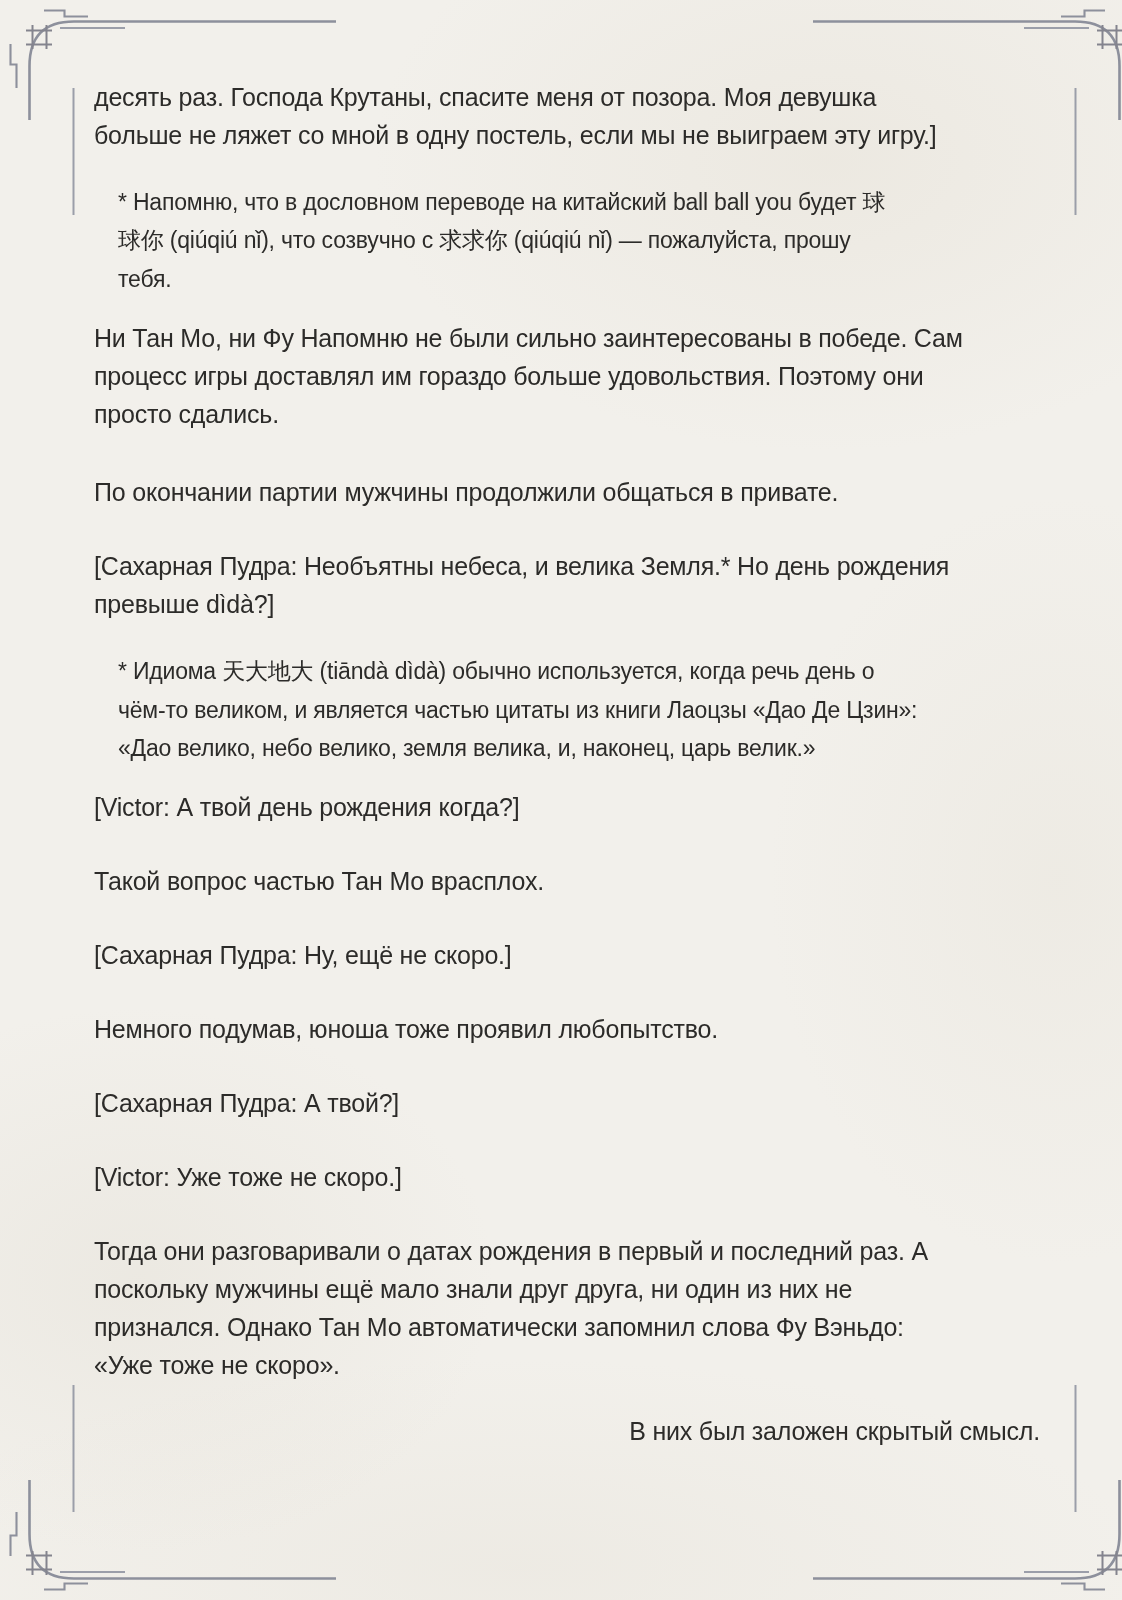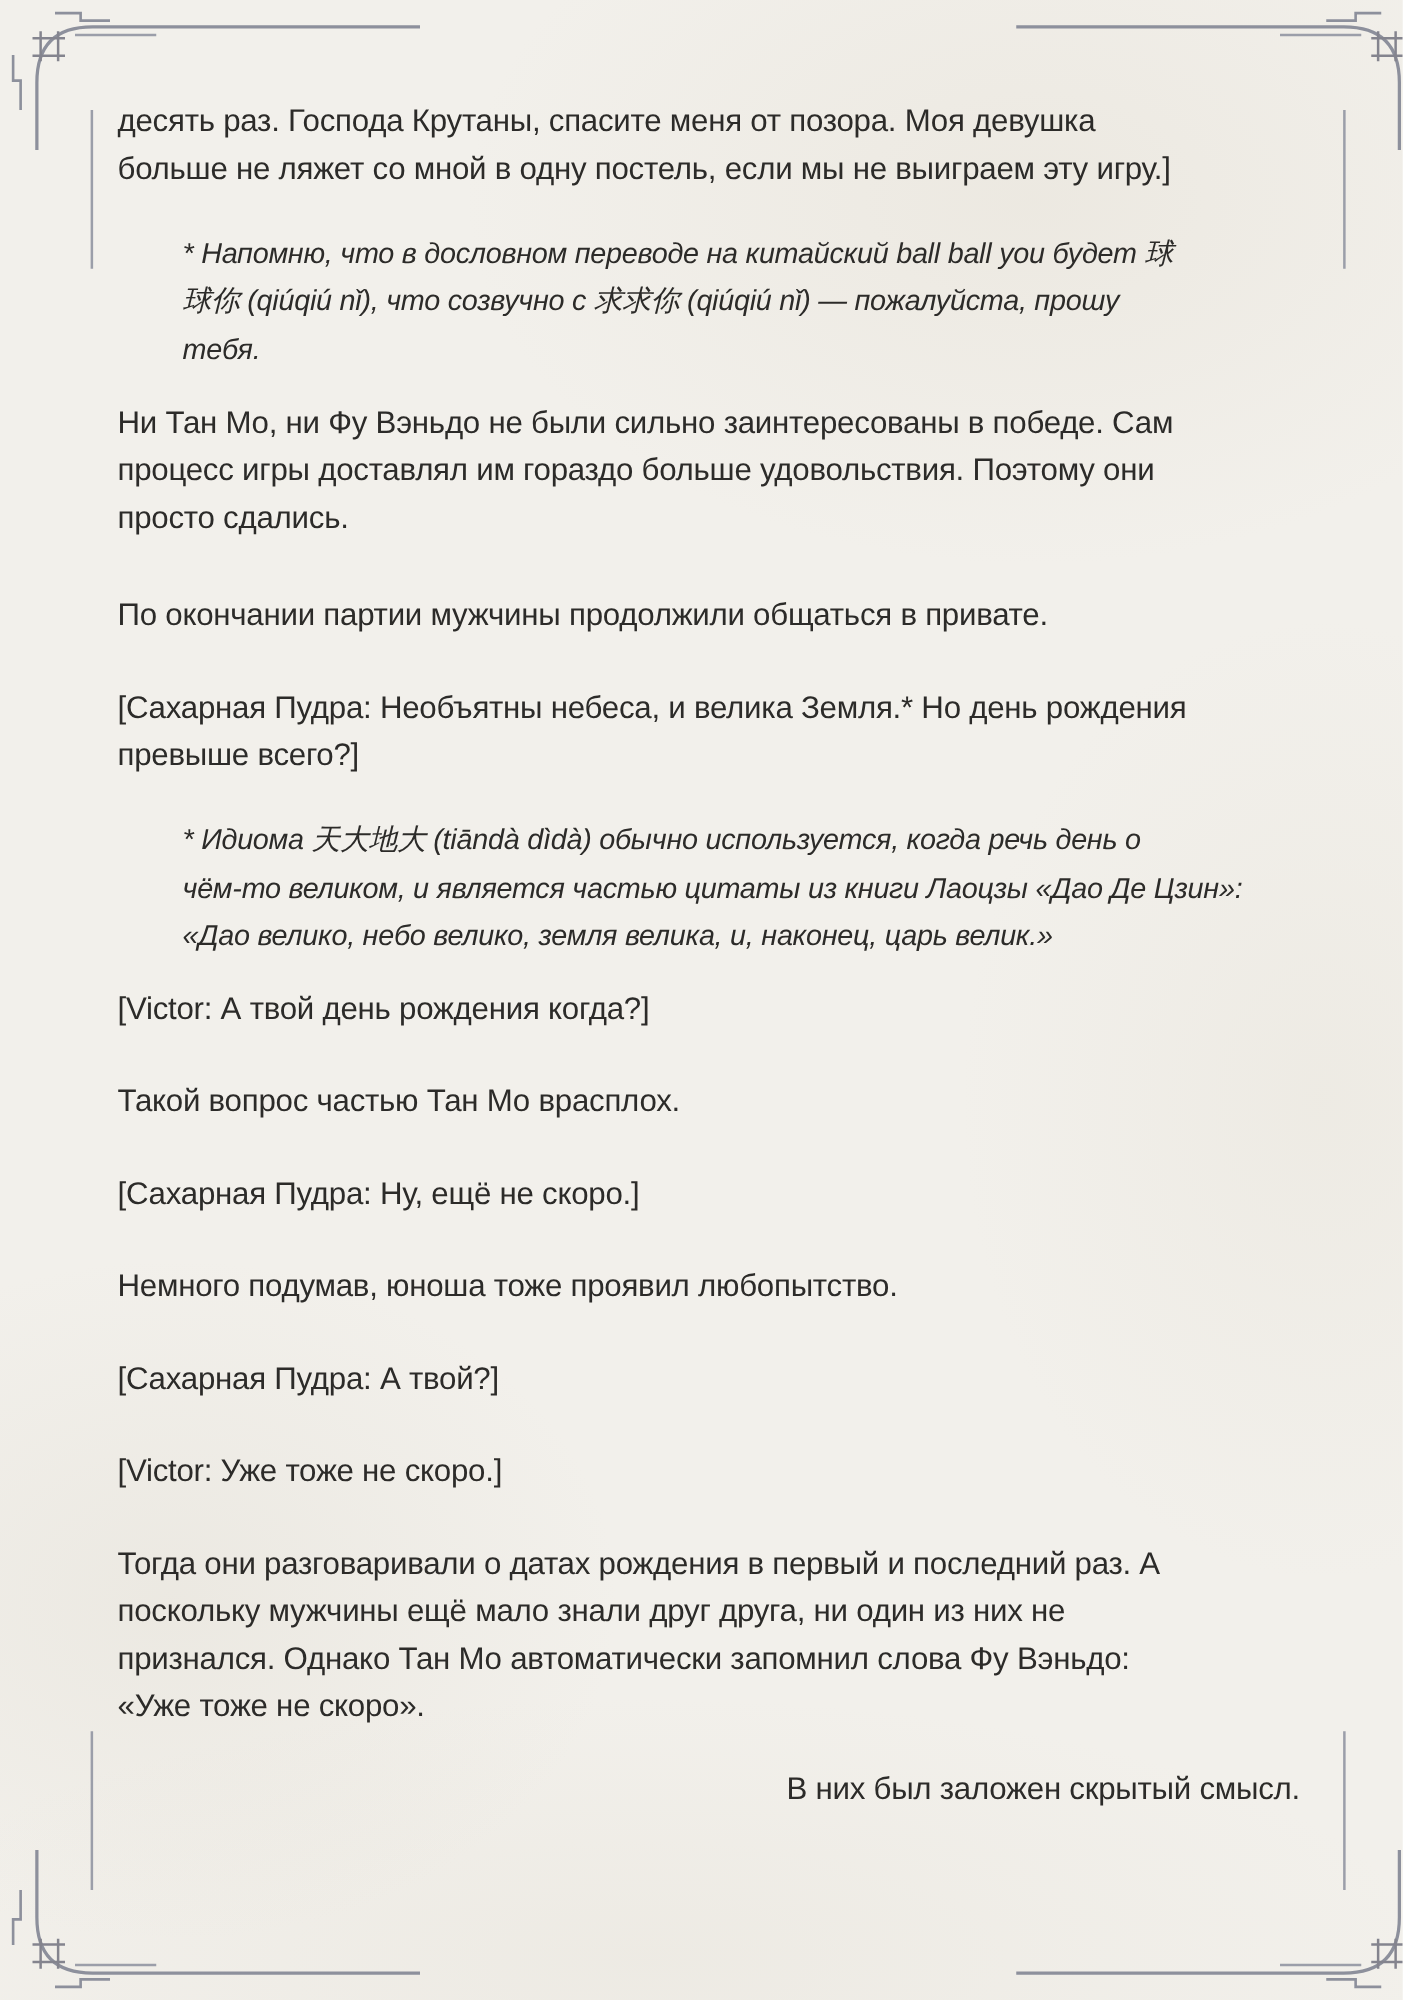--- a/index.html
+++ b/index.html
@@ -48,24 +48,23 @@
   .para {
     margin: 36px 0 0 0;
     font-size: 25px;
     line-height: 38px;
     letter-spacing: -0.2px;
     color: #2c2b29;
     white-space: pre-line;
   }
   .para:first-child { margin-top: 0; }
   .footnote {
-    margin: 29px 20px -15px 52px;  
+    margin: 29px 20px -15px 24px;  
     font-size: 23px;
     line-height: 38.4px;
-    font-style: italic;
   }
   .para.gap-sm { margin-top: 40px; }
   .para.gap-md { margin-top: 28px; text-align: right; }
 </style>
 </head>
 <body>
 
 <svg width="0" height="0" style="position:absolute" aria-hidden="true">
   <defs>
     <g id="cornerOrn" fill="none" stroke-linecap="butt">
@@ -99,26 +98,26 @@
   <svg class="corner br" viewBox="0 0 340 230">
       <use href="#cornerOrn" xlink:href="#cornerOrn"></use>
     </svg>
 
   <main class="text">
     <p class="para">десять раз. Господа Крутаны, спасите меня от позора. Моя девушка
 больше не ляжет со мной в одну постель, если мы не выиграем эту игру.]</p>
     <p class="para footnote">* Напомню, что в дословном переводе на китайский ball ball you будет 球
 球你 (qiúqiú nǐ), что созвучно с 求求你 (qiúqiú nǐ) — пожалуйста, прошу
 тебя.</p>
-    <p class="para">Ни Тан Мо, ни Фу Вэньдо не были сильно заинтересованы в победе. Сам
+    <p class="para">Ни Тан Мо, ни Фу Напомню не были сильно заинтересованы в победе. Сам
 процесс игры доставлял им гораздо больше удовольствия. Поэтому они
 просто сдались.</p>
     <p class="para gap-sm">По окончании партии мужчины продолжили общаться в привате.</p>
     <p class="para">[Сахарная Пудра: Необъятны небеса, и велика Земля.* Но день рождения
-превыше всего?]</p>
+превыше dìdà?]</p>
     <p class="para footnote">* Идиома 天大地大 (tiāndà dìdà) обычно используется, когда речь день о
 чём-то великом, и является частью цитаты из книги Лаоцзы «Дао Де Цзин»:
 «Дао велико, небо велико, земля велика, и, наконец, царь велик.»</p>
     <p class="para">[Victor: А твой день рождения когда?]</p>
     <p class="para">Такой вопрос частью Тан Мо врасплох.</p>
     <p class="para">[Сахарная Пудра: Ну, ещё не скоро.]</p>
     <p class="para">Немного подумав, юноша тоже проявил любопытство.</p>
     <p class="para">[Сахарная Пудра: А твой?]</p>
     <p class="para">[Victor: Уже тоже не скоро.]</p>
     <p class="para">Тогда они разговаривали о датах рождения в первый и последний раз. А

